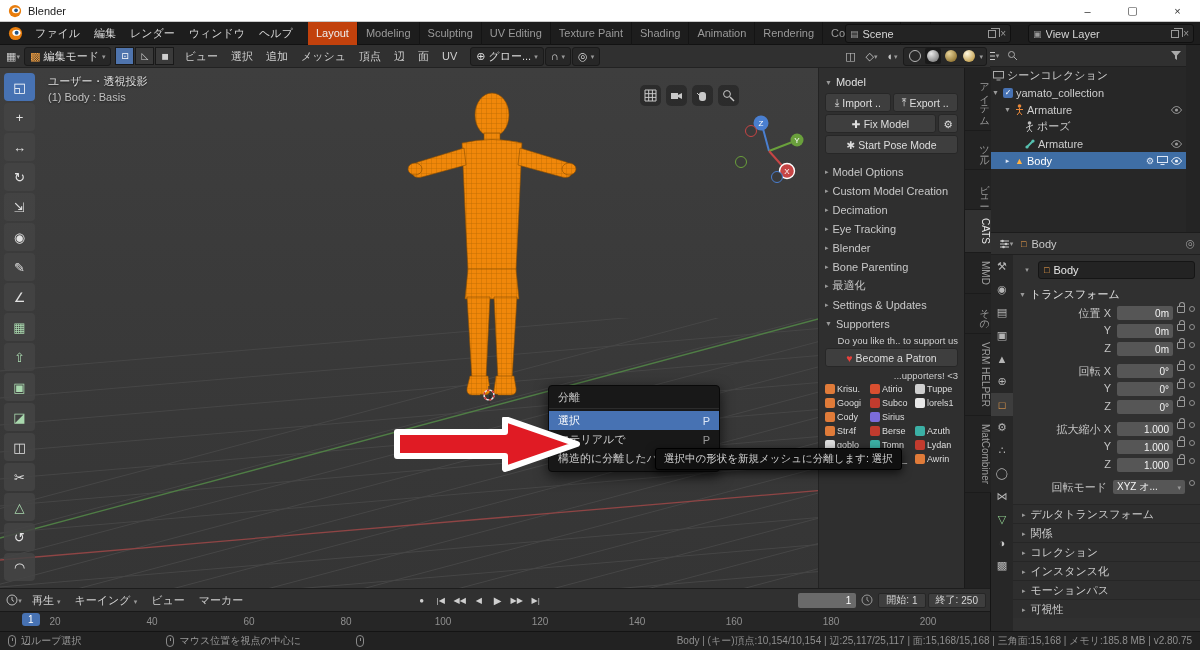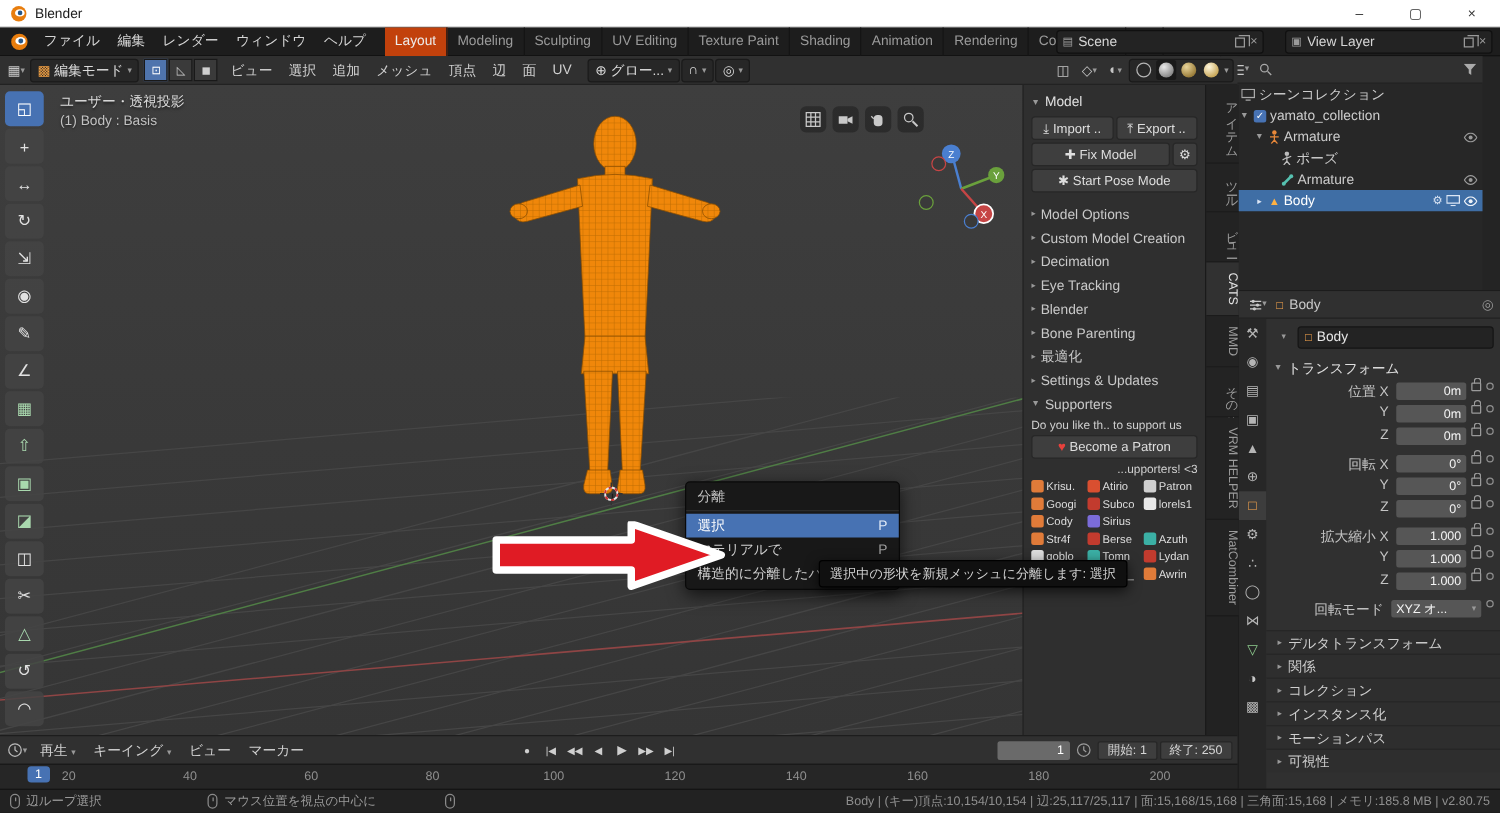--- a/index.html
+++ b/index.html
@@ -61,21 +61,21 @@
 .ctx-key{margin-left:auto;color:#9a9a9a}
 .ctx-item.active .ctx-key{color:#dce6f5}
 .tooltip{background:#101010;border:1px solid #000;border-radius:3px;padding:3px 8px;color:#d2d2d2;white-space:nowrap;z-index:9;font-size:10.5px;box-shadow:0 3px 10px #000a}
 
 .cats{left:818px;top:23px;width:146px;height:520px;background:#2f2f2f;border-left:1px solid #232323;padding:5px 6px;z-index:5;overflow:hidden}
 .cats-hdr{display:flex;align-items:center;gap:4px;color:#e0e0e0;height:18px}
 .cats-btnrow{display:flex;gap:2px;margin:2px 0}
 .cbtn{flex:1;height:19px;background:#3e3e3e;border:1px solid #272727;border-radius:3px;display:flex;align-items:center;justify-content:center;gap:3px;color:#dedede;white-space:nowrap;overflow:hidden;font-size:10.5px}
 .cbtn-sq{flex:0 0 20px}
 .csec{display:flex;align-items:center;gap:4px;height:19px;color:#c9c9c9;white-space:nowrap;overflow:hidden}
-.cats-note{font-size:9.5px;color:#cfcfcf;text-align:left;margin:2px 0;white-space:nowrap;overflow:hidden}
+.cats-note{font-size:9.5px;color:#cfcfcf;text-align:right;margin:2px 0;white-space:nowrap;overflow:hidden}
 .sup-line{font-size:9.5px;color:#cfcfcf;text-align:right;margin:3px 0;white-space:nowrap}
 .chip-row{display:flex;gap:3px;margin-bottom:4px}
 .chip{display:flex;align-items:center;gap:2px;font-size:9px;color:#ddd;min-width:42px;white-space:nowrap}
 .chip-ico{width:10px;height:10px;border-radius:2px;flex:0 0 auto}
 
 .ntabs{left:964px;top:23px;width:26px;height:520px;background:#222;border-left:1px solid #1a1a1a;z-index:5;display:flex;flex-direction:column}
 .ntab{writing-mode:vertical-rl;text-orientation:mixed;padding:8px 0;width:26px;text-align:center;font-size:10px;color:#9d9d9d;border-bottom:1px solid #1b1b1b;background:#232323;white-space:nowrap}
 .ntab.active{background:#313131;color:#e6e6e6}
 
 .outliner{left:976px;top:45px;width:210px;height:187px;background:#272727;border-left:1px solid #151515}
@@ -458,21 +458,21 @@
         <span class="chip">
             <span class="chip-ico" style="background: rgb(224, 123, 57);"></span>
             <span>Krisu.</span>
           </span>
         <span class="chip">
             <span class="chip-ico" style="background: rgb(217, 79, 48);"></span>
             <span>Atirio</span>
           </span>
         <span class="chip">
             <span class="chip-ico" style="background: rgb(207, 207, 207);"></span>
-            <span>Patron</span>
+            <span>Tuppe</span>
           </span>
       </div>
       <div class="chip-row">
         <span class="chip">
             <span class="chip-ico" style="background: rgb(224, 123, 57);"></span>
             <span>Googi</span>
           </span>
         <span class="chip">
             <span class="chip-ico" style="background: rgb(194, 59, 46);"></span>
             <span>Subco</span>

